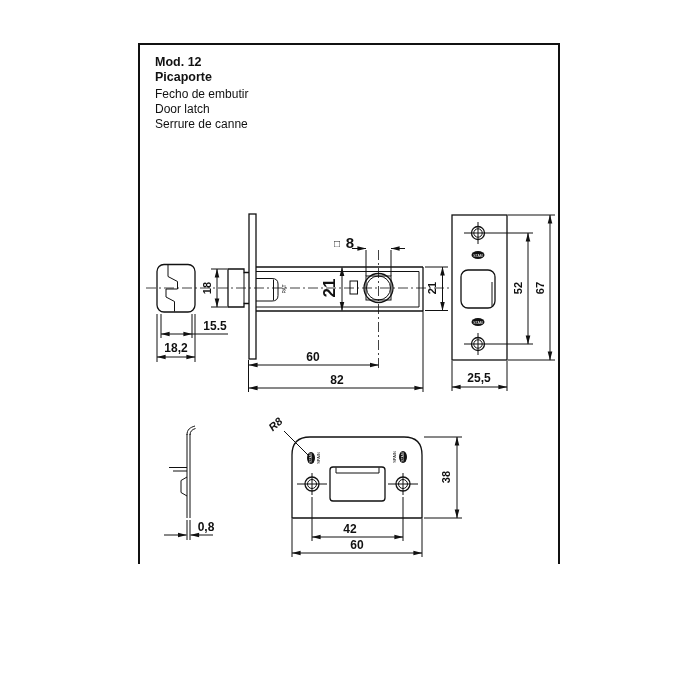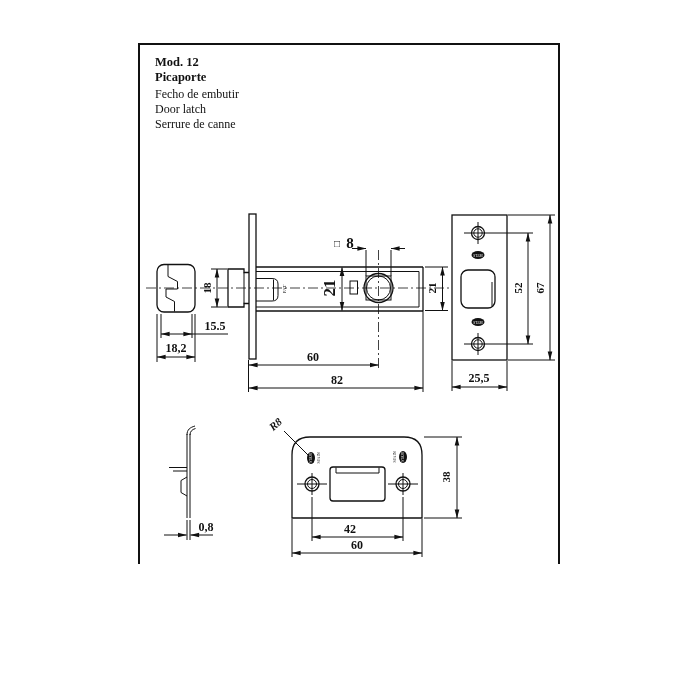--- a/index.html
+++ b/index.html
@@ -1,17 +1,17 @@
 <!DOCTYPE html>
 <html><head>
 <meta charset="utf-8">
 <style>
   html,body{margin:0;padding:0;background:#fff;}
   #canvas{position:relative;width:700px;height:564px;background:#ffffff;overflow:hidden;
-          font-family:Liberation Serif, serif;}
+          font-family:Liberation Sans, sans-serif;}
   svg text{fill:#111;}
   .dim{font-weight:bold;font-size:12px;}
   .dimr{font-weight:bold;font-size:11px;}
   .big{font-weight:bold;font-size:17px;}
   .sq8{font-weight:bold;font-size:15px;}
   .sqsym{font-size:10px;}
   .r8{font-weight:bold;font-style:italic;font-size:11px;}
   .title-b{font-weight:bold;font-size:12.5px;}
   .title-n{font-size:12px;}
   .tiny{font-size:4px;}

